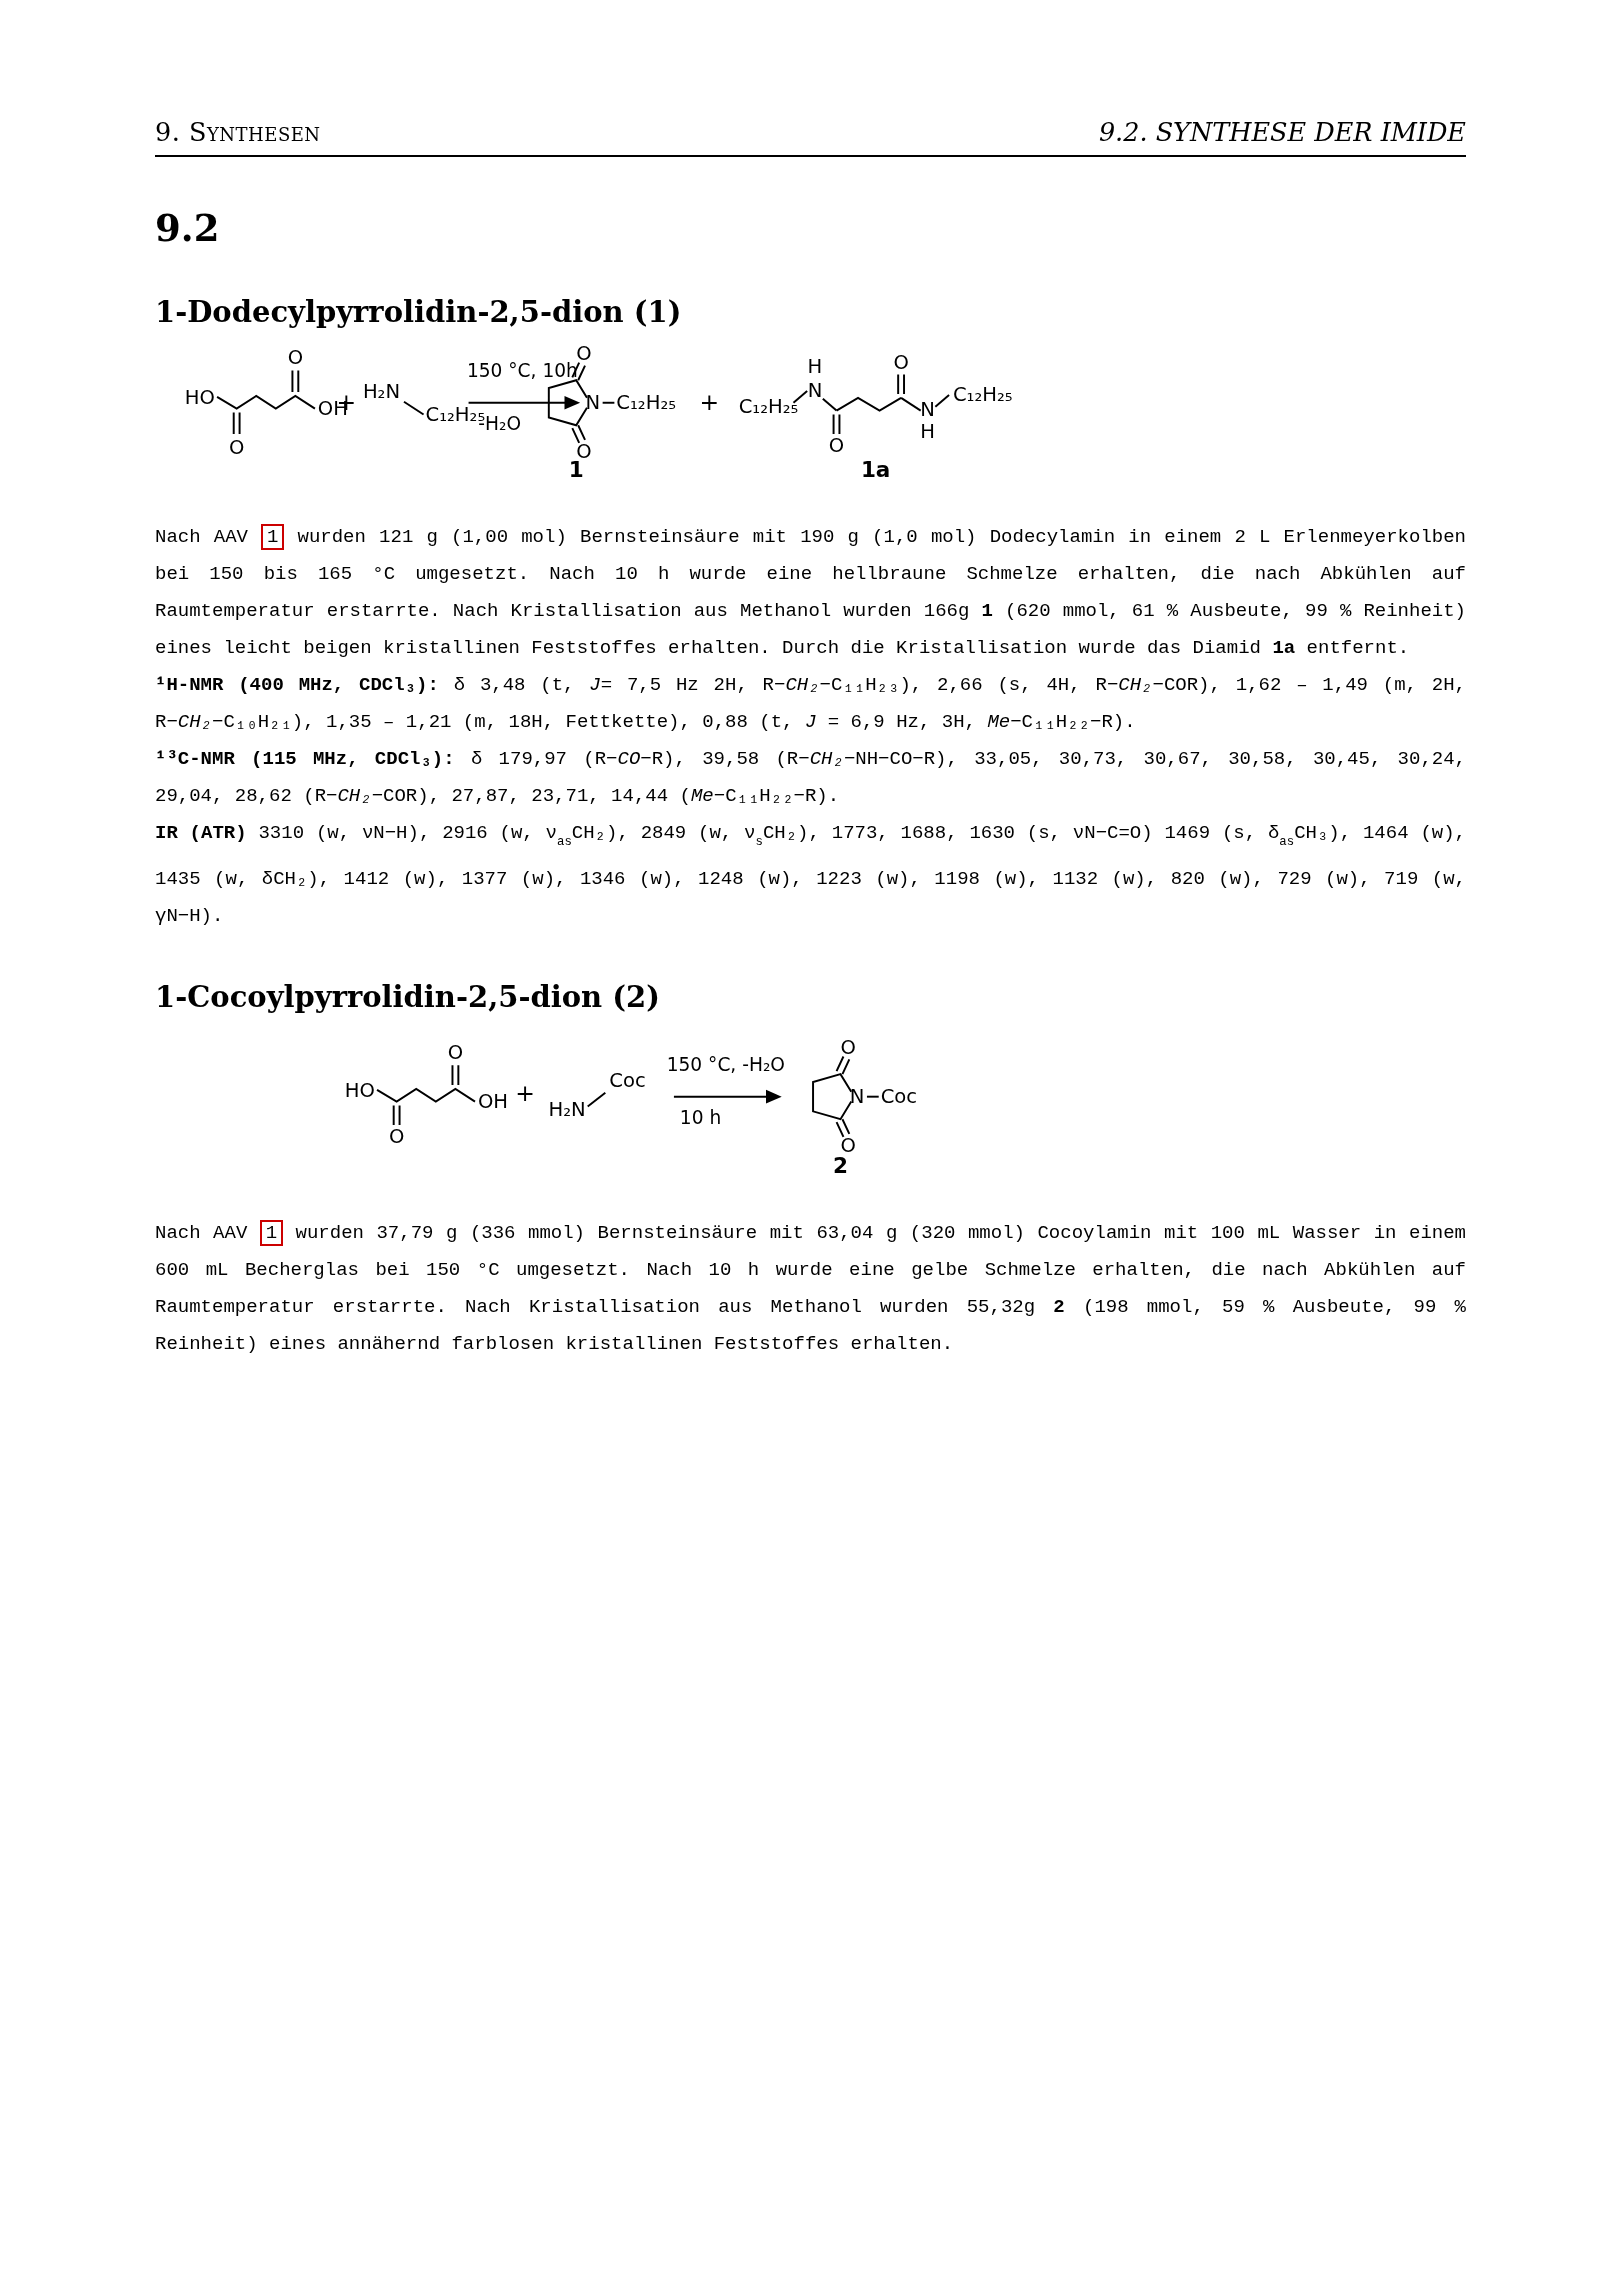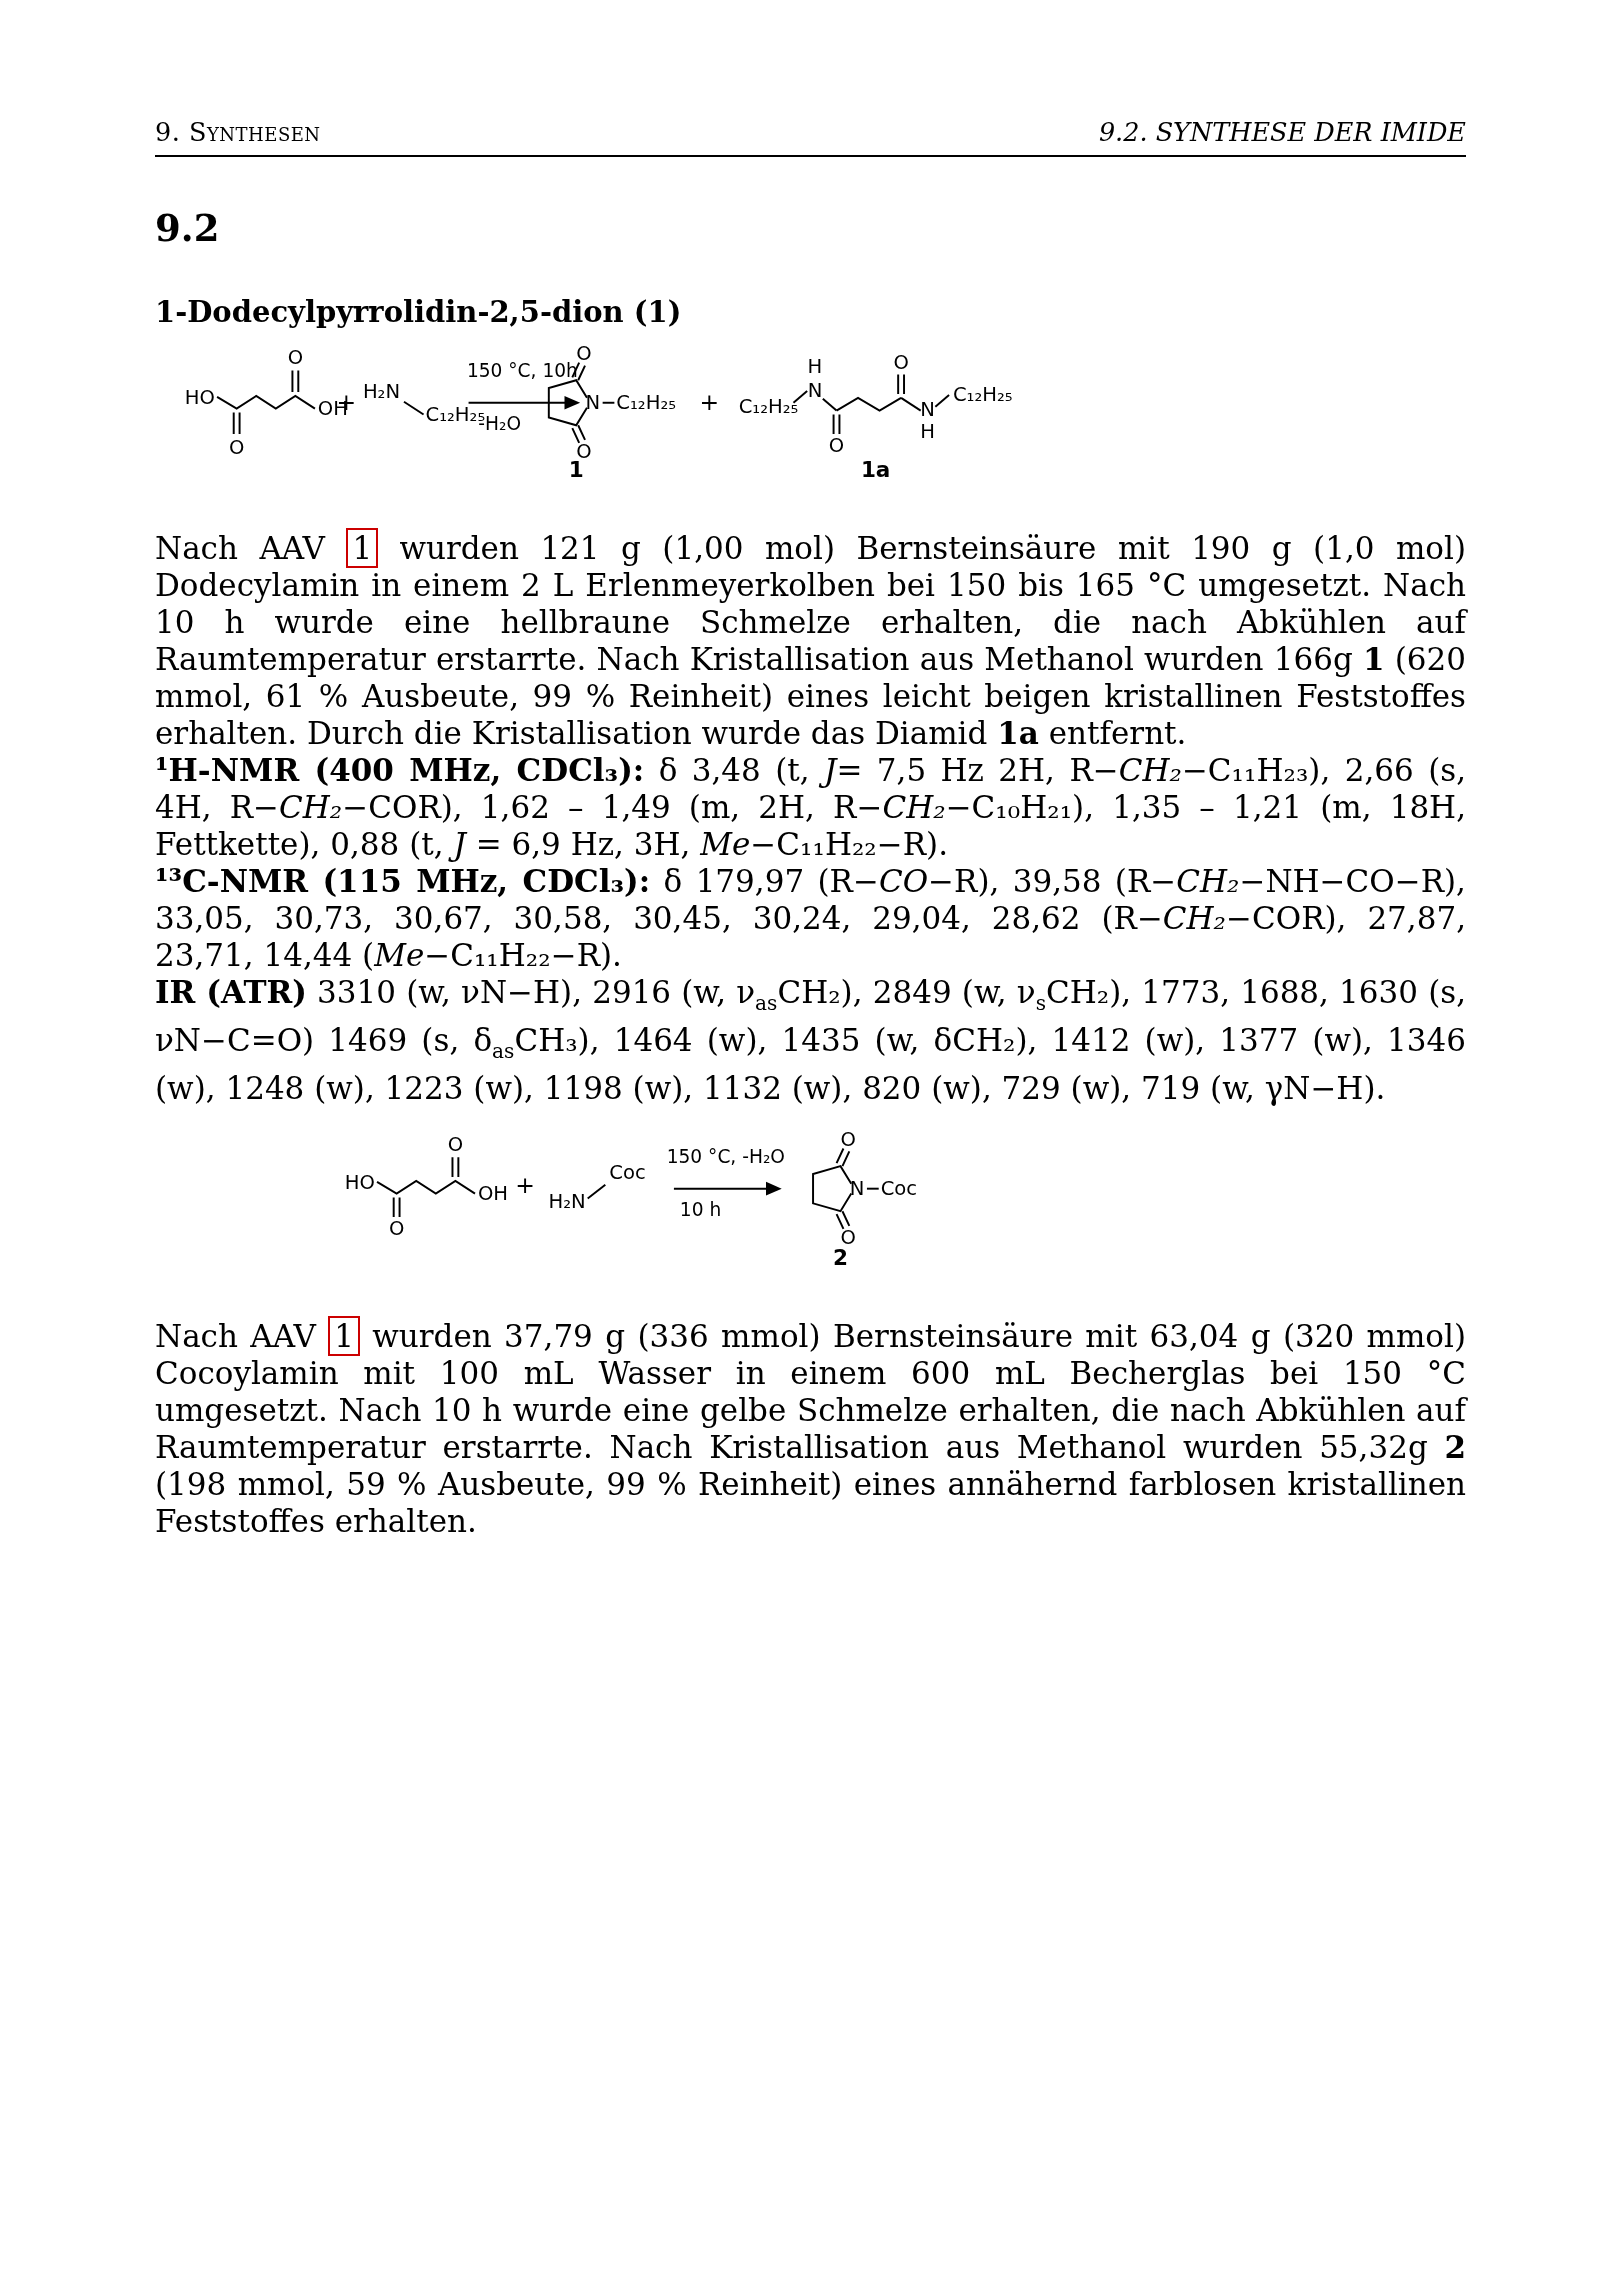--- a/index.html
+++ b/index.html
@@ -18,21 +18,21 @@
   .subsection { margin:45px 0 0 0; font-size:29px; font-weight:bold; font-family:"DejaVu Serif", serif; }
 
   .scheme { margin-top:17.6px; margin-left:29px; }
   .scheme text { font-family:"DejaVu Sans", sans-serif; font-size:20px; fill:#000; }
   .scheme text.cond { font-size:19px; }
   .scheme text.plus { font-size:24px; }
   .scheme text.scheme-num { font-weight:bold; font-size:22px; }
   .scheme path { stroke:#000; stroke-width:2; fill:none; }
   .scheme polygon { fill:#000; stroke:none; }
 
-  .text-block { margin-top:43px; font-size:31px; line-height:37px; text-align:justify; }
+  .text-block { margin-top:32px; font-size:19px; line-height:37px; text-align:justify;font-family:Liberation Mono, monospace; }
   .text-block p { margin:0; }
 
   .seg-b { font-weight:bold; }
   .seg-i { font-style:italic; }
   .seg-sub { font-size:65%; vertical-align:-18%; }
   .seg-r { border:2px solid #cc0000; padding:0 3.9px; }
 
   .page-number { text-align:center; margin-top:29px; font-size:27.4px; }
 </style>
 </head>
@@ -113,20 +113,21 @@
       </svg>
     </div>
 
     <div class="text-block">
       <p><span>Nach AAV </span><span class="seg-r" style="border-color: rgb(204, 0, 0);">1</span><span> wurden 121 g (1,00 mol) Bernsteinsäure mit 190 g (1,0 mol) Dodecylamin in einem 2 L Erlenmeyerkolben bei 150 bis 165 °C umgesetzt. Nach 10 h wurde eine hellbraune Schmelze erhalten, die nach Abkühlen auf Raumtemperatur erstarrte. Nach Kristallisation aus Methanol wurden 166g </span><span class="seg-b">1</span><span> (620 mmol, 61 % Ausbeute, 99 % Reinheit) eines leicht beigen kristallinen Feststoffes erhalten. Durch die Kristallisation wurde das Diamid </span><span class="seg-b">1a</span><span> entfernt.</span></p>
       <p><span class="seg-b">¹H-NMR (400 MHz, CDCl₃):</span><span> δ 3,48 (t, </span><span class="seg-i">J</span><span>= 7,5 Hz 2H, R−</span><span class="seg-i">CH₂</span><span>−C₁₁H₂₃), 2,66 (s, 4H, R−</span><span class="seg-i">CH₂</span><span>−COR), 1,62 – 1,49 (m, 2H, R−</span><span class="seg-i">CH₂</span><span>−C₁₀H₂₁), 1,35 – 1,21 (m, 18H, Fettkette), 0,88 (t, </span><span class="seg-i">J</span><span> = 6,9 Hz, 3H, </span><span class="seg-i">Me</span><span>−C₁₁H₂₂−R).</span></p>
       <p><span class="seg-b">¹³C-NMR (115 MHz, CDCl₃):</span><span> δ 179,97 (R−</span><span class="seg-i">CO</span><span>−R), 39,58 (R−</span><span class="seg-i">CH₂</span><span>−NH−CO−R), 33,05, 30,73, 30,67, 30,58, 30,45, 30,24, 29,04, 28,62 (R−</span><span class="seg-i">CH₂</span><span>−COR), 27,87, 23,71, 14,44 (</span><span class="seg-i">Me</span><span>−C₁₁H₂₂−R).</span></p>
       <p><span class="seg-b">IR (ATR)</span><span> 3310 (w, νN−H), 2916 (w, ν</span><span class="seg-sub">as</span><span>CH₂), 2849 (w, ν</span><span class="seg-sub">s</span><span>CH₂), 1773, 1688, 1630 (s, νN−C=O) 1469 (s, δ</span><span class="seg-sub">as</span><span>CH₃), 1464 (w), 1435 (w, δCH₂), 1412 (w), 1377 (w), 1346 (w), 1248 (w), 1223 (w), 1198 (w), 1132 (w), 820 (w), 729 (w), 719 (w, γN−H).</span></p>
     </div>
 
+    <h3 class="subsection">1-Cocoylpyrrolidin-2,5-dion (2)</h3>
 
     <div class="scheme">
       <svg width="1215" height="147" viewBox="0 0 1240 150">
 
         <g>
           <text x="164" y="66">HO</text>
           <path d="M197,59 L217,71 L237,58 L257,71 L277,58 L297,71"></path>
           <path d="M214,75 L214,95 M220,75 L220,95"></path>
           <text x="217" y="113" text-anchor="middle">O</text>
           <path d="M274,54 L274,34 M280,54 L280,34"></path>

